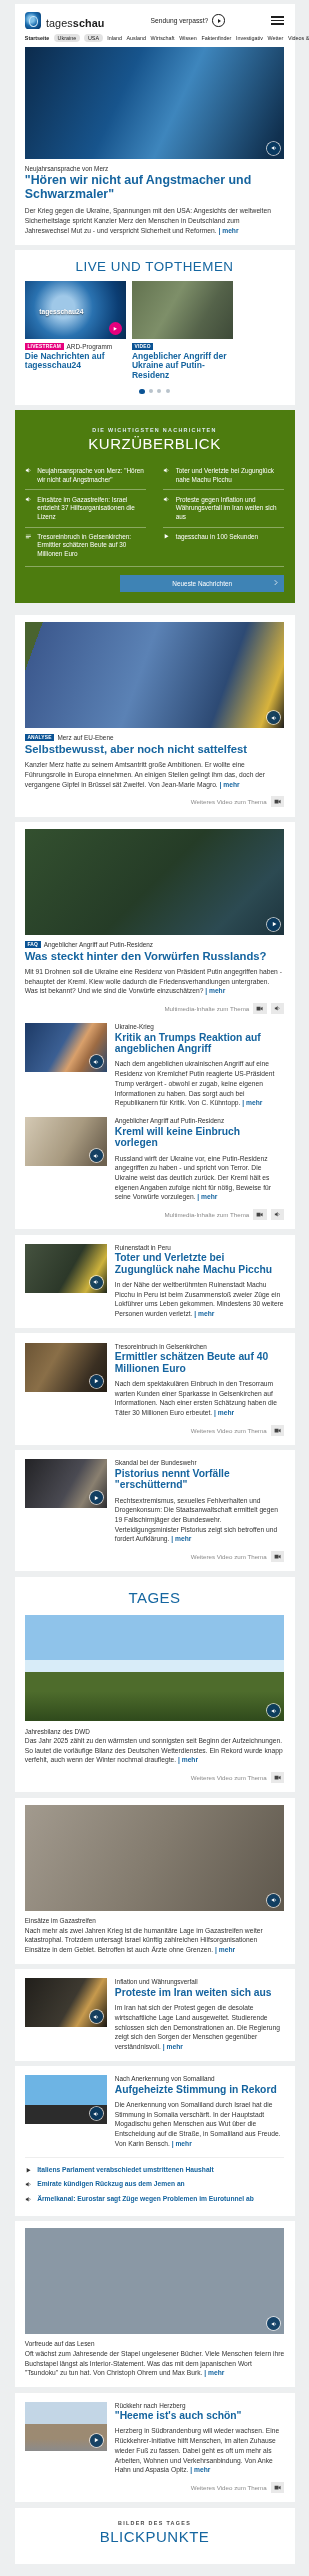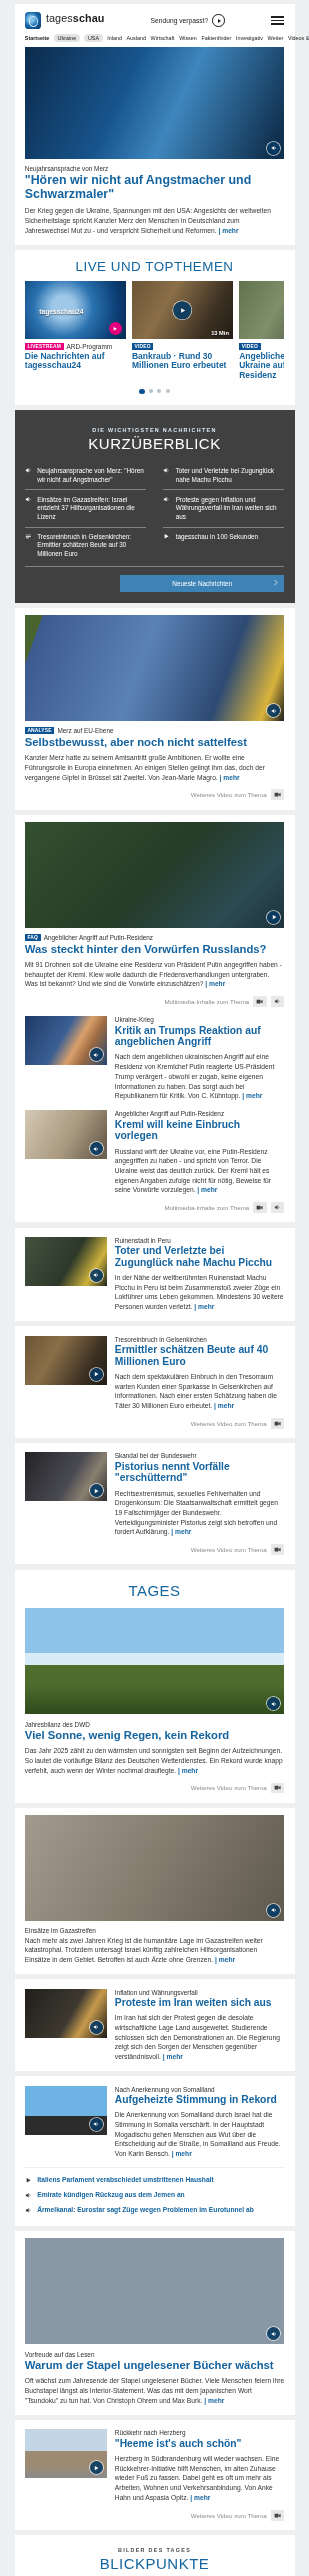--- a/index.html
+++ b/index.html
@@ -1,22 +1,22 @@
 <!DOCTYPE html>
 <html lang="de" style="font-size:8.2px"><head>
 <meta charset="utf-8">
 <style>
   *{box-sizing:border-box;margin:0;padding:0}
   body{width:309px;background:#edeff0;font-family:"Liberation Sans",sans-serif;color:#333;padding:4.1px 0 0}
   .col{width:280px;margin:0 auto}
   .card{background:#fff;margin-bottom:5.2px;padding:7.2px 10.3px 9.3px}
-  .bluesec{background:#404040;color:#fff;margin-bottom:5px;padding:12.4px 10.3px 11.3px}
+  .bluesec{background:#4d7c0f;color:#fff;margin-bottom:12px;padding:12.4px 10.3px 11.3px}
   
   .hdr{display:flex;align-items:center;justify-content:space-between;padding:1px 0 4.1px}
-  .logo{display:flex;align-items:flex-start;gap:4.6px}
+  .logo{display:flex;align-items:flex-end;gap:4.6px}
   .logomark{width:16.5px;height:16.5px;border-radius:3.6px;background:radial-gradient(circle at 38% 42%,#7fc0e8 0 22%,#1b6cae 48%,#083f76 85%);position:relative}
   .logomark:after{content:"";position:absolute;left:4.6px;top:3.6px;width:6.7px;height:8.8px;border:1px solid #cfe8f8;border-radius:50%}
   .logotype{font-size:10.8px;color:#1d1d1d;letter-spacing:0.1px}
   .logotype b{font-weight:700}
   .missed{display:flex;align-items:center;gap:4.1px;font-size:6.7px;color:#222}
   .playring{width:12.4px;height:12.4px;border:1px solid #1d1d1d;border-radius:50%;display:flex;align-items:center;justify-content:center}
   .playring i{width:0;height:0;border-left:3.6px solid #1d1d1d;border-top:2.1px solid transparent;border-bottom:2.1px solid transparent;margin-left:1px}
   .burger{width:13.4px;display:flex;flex-direction:column;gap:2.1px;cursor:pointer}
   .burger i{height:1.3px;background:#1d1d1d;display:block}
   .nav{display:flex;align-items:center;gap:4.6px;font-size:5.4px;color:#222;padding:1px 0 5.2px;white-space:nowrap}
@@ -154,34 +154,20 @@
               </svg>
             </span>
         </div>
         <div class="krow">
             <span class="badge mag">LIVESTREAM</span>
             <span>ARD-Programm</span>
           </div>
         <div class="hl" style="font-size:8.5px;margin-top:1.5px">Die Nachrichten auf tagesschau24</div>
       </div>
       <div class="tcard">
-        <div class="media p3" style="height:58px">
-          <span class="oc center">
-              <svg viewBox="0 0 24 24" width="6.7" height="6.7">
-                <path fill="#fff" d="M7 4l14 8-14 8z"></path>
-              </svg>
-            </span>
-          <span class="dur">13 Min</span>
-        </div>
-        <div class="krow">
-            <span class="badge">VIDEO</span>
-          </div>
-        <div class="hl" style="font-size:8.5px;margin-top:1.5px">Bankraub · Rund 30 Millionen Euro erbeutet</div>
-      </div>
-      <div class="tcard">
         <div class="media p4" style="height:58px"></div>
         <div class="krow">
             <span class="badge">VIDEO</span>
           </div>
         <div class="hl" style="font-size:8.5px;margin-top:1.5px">Angeblicher Angriff der Ukraine auf Putin-Residenz</div>
       </div>
     </div>
     <div class="dots">
       <span class="dot active"></span>
       <span class="dot"></span>
@@ -434,21 +420,20 @@
     <article>
       <div class="media big p11">
           <span class="oc">
             <svg viewBox="0 0 24 24" width="6.2" height="6.2">
               <path fill="#fff" d="M3 9v6h4l6 5V4L7 9H3z"></path>
               <path d="M16 8a5 5 0 0 1 0 8" fill="none" stroke="#fff" stroke-width="2"></path>
             </svg>
           </span>
         </div>
       <div class="krow">Jahresbilanz des DWD</div>
-      <h2 class="hl">Viel Sonne, wenig Regen, kein Rekord</h2>
       <p class="tz"><span>Das Jahr 2025 zählt zu den wärmsten und sonnigsten seit Beginn der Aufzeichnungen. So lautet die vorläufige Bilanz des Deutschen Wetterdienstes. Ein Rekord wurde knapp verfehlt, auch wenn der Winter nochmal drauflegte.</span> <a class="mehr">| mehr</a></p>
     </article>
     <div class="footrow">
         <span>Weiteres Video zum Thema</span>
         <span class="iconbtn">
           <svg viewBox="0 0 24 24" width="7.2" height="7.2">
             <path fill="#444" d="M2 6h13v12H2zM16 10l6-4v12l-6-4z"></path>
           </svg>
         </span>
       </div>
@@ -537,21 +522,20 @@
     <article>
       <div class="media big p15">
           <span class="oc">
             <svg viewBox="0 0 24 24" width="6.2" height="6.2">
               <path fill="#fff" d="M3 9v6h4l6 5V4L7 9H3z"></path>
               <path d="M16 8a5 5 0 0 1 0 8" fill="none" stroke="#fff" stroke-width="2"></path>
             </svg>
           </span>
         </div>
       <div class="krow">Vorfreude auf das Lesen</div>
-      <h2 class="hl">Warum der Stapel ungelesener Bücher wächst</h2>
       <p class="tz"><span>Oft wächst zum Jahresende der Stapel ungelesener Bücher. Viele Menschen feiern ihre Buchstapel längst als Interior-Statement. Was das mit dem japanischen Wort "Tsundoku" zu tun hat. Von Christoph Ohrem und Max Burk.</span> <a class="mehr">| mehr</a></p>
     </article>
   </div>
 
   <div class="card">
     <article class="row-story" style="margin-top:2.1px">
       <div class="thumb p16">
           <span class="oc">
             <svg viewBox="0 0 24 24" width="6.2" height="6.2">
               <path fill="#fff" d="M7 4l14 8-14 8z"></path>

